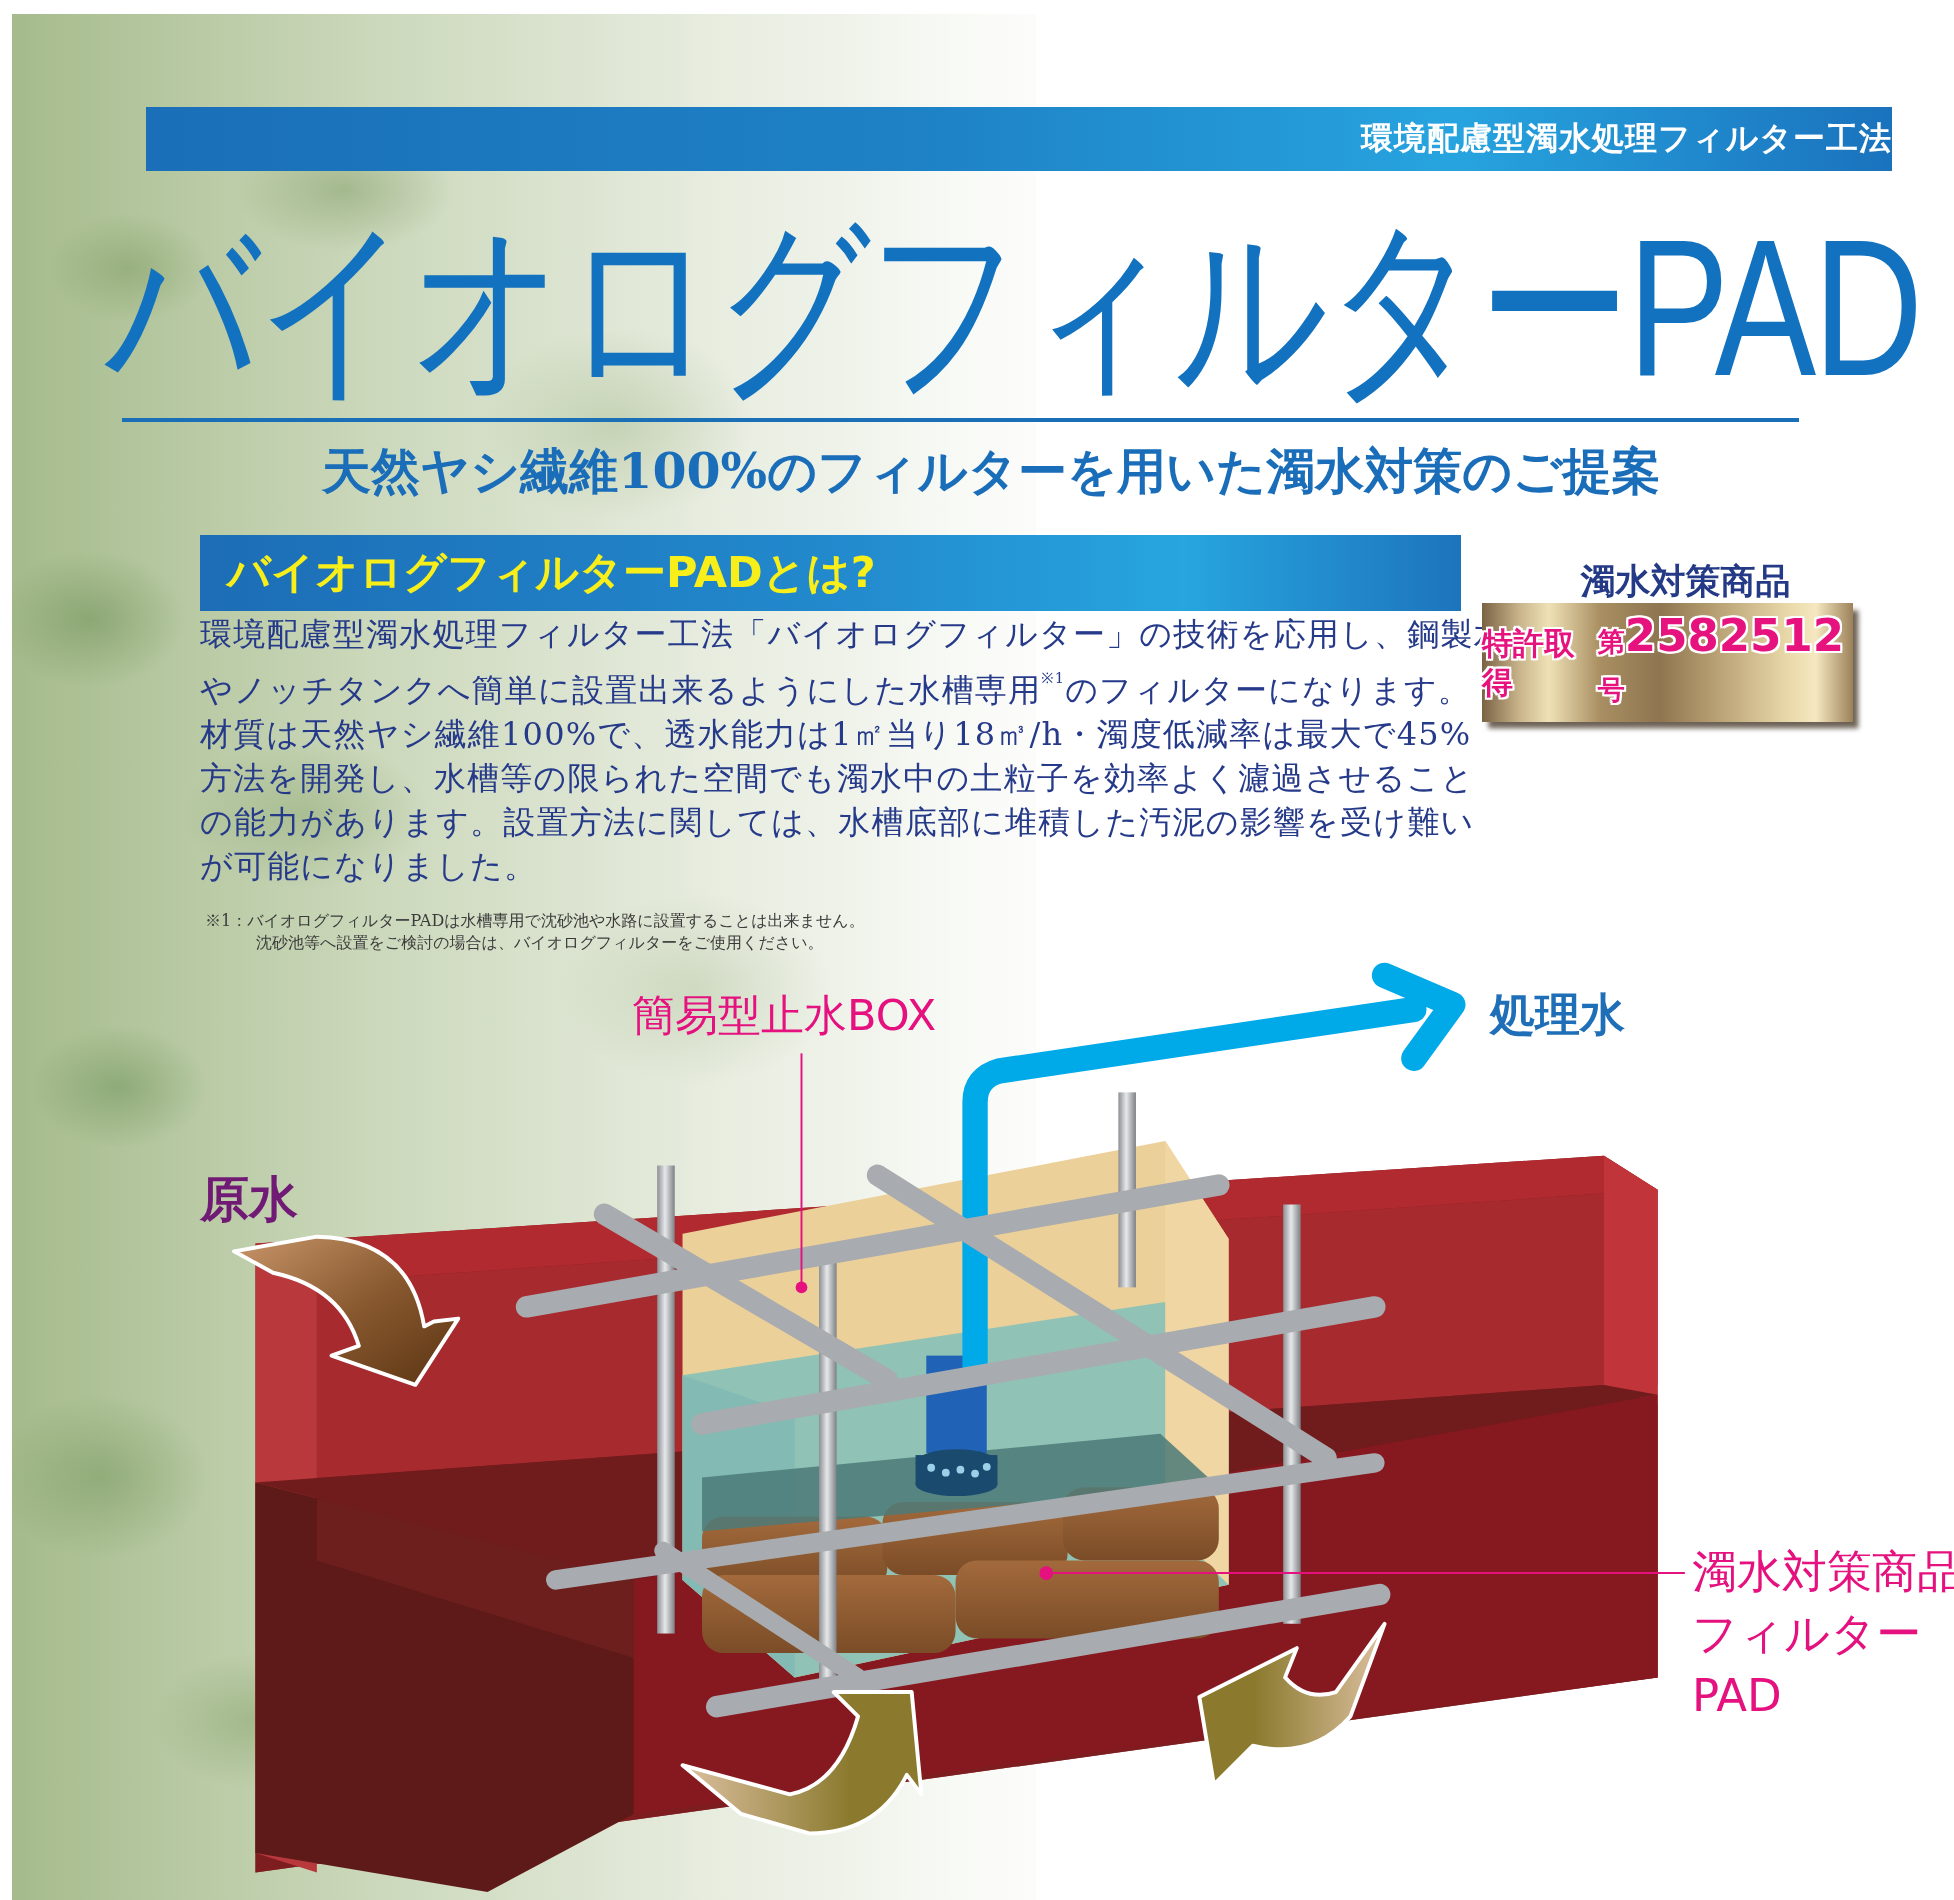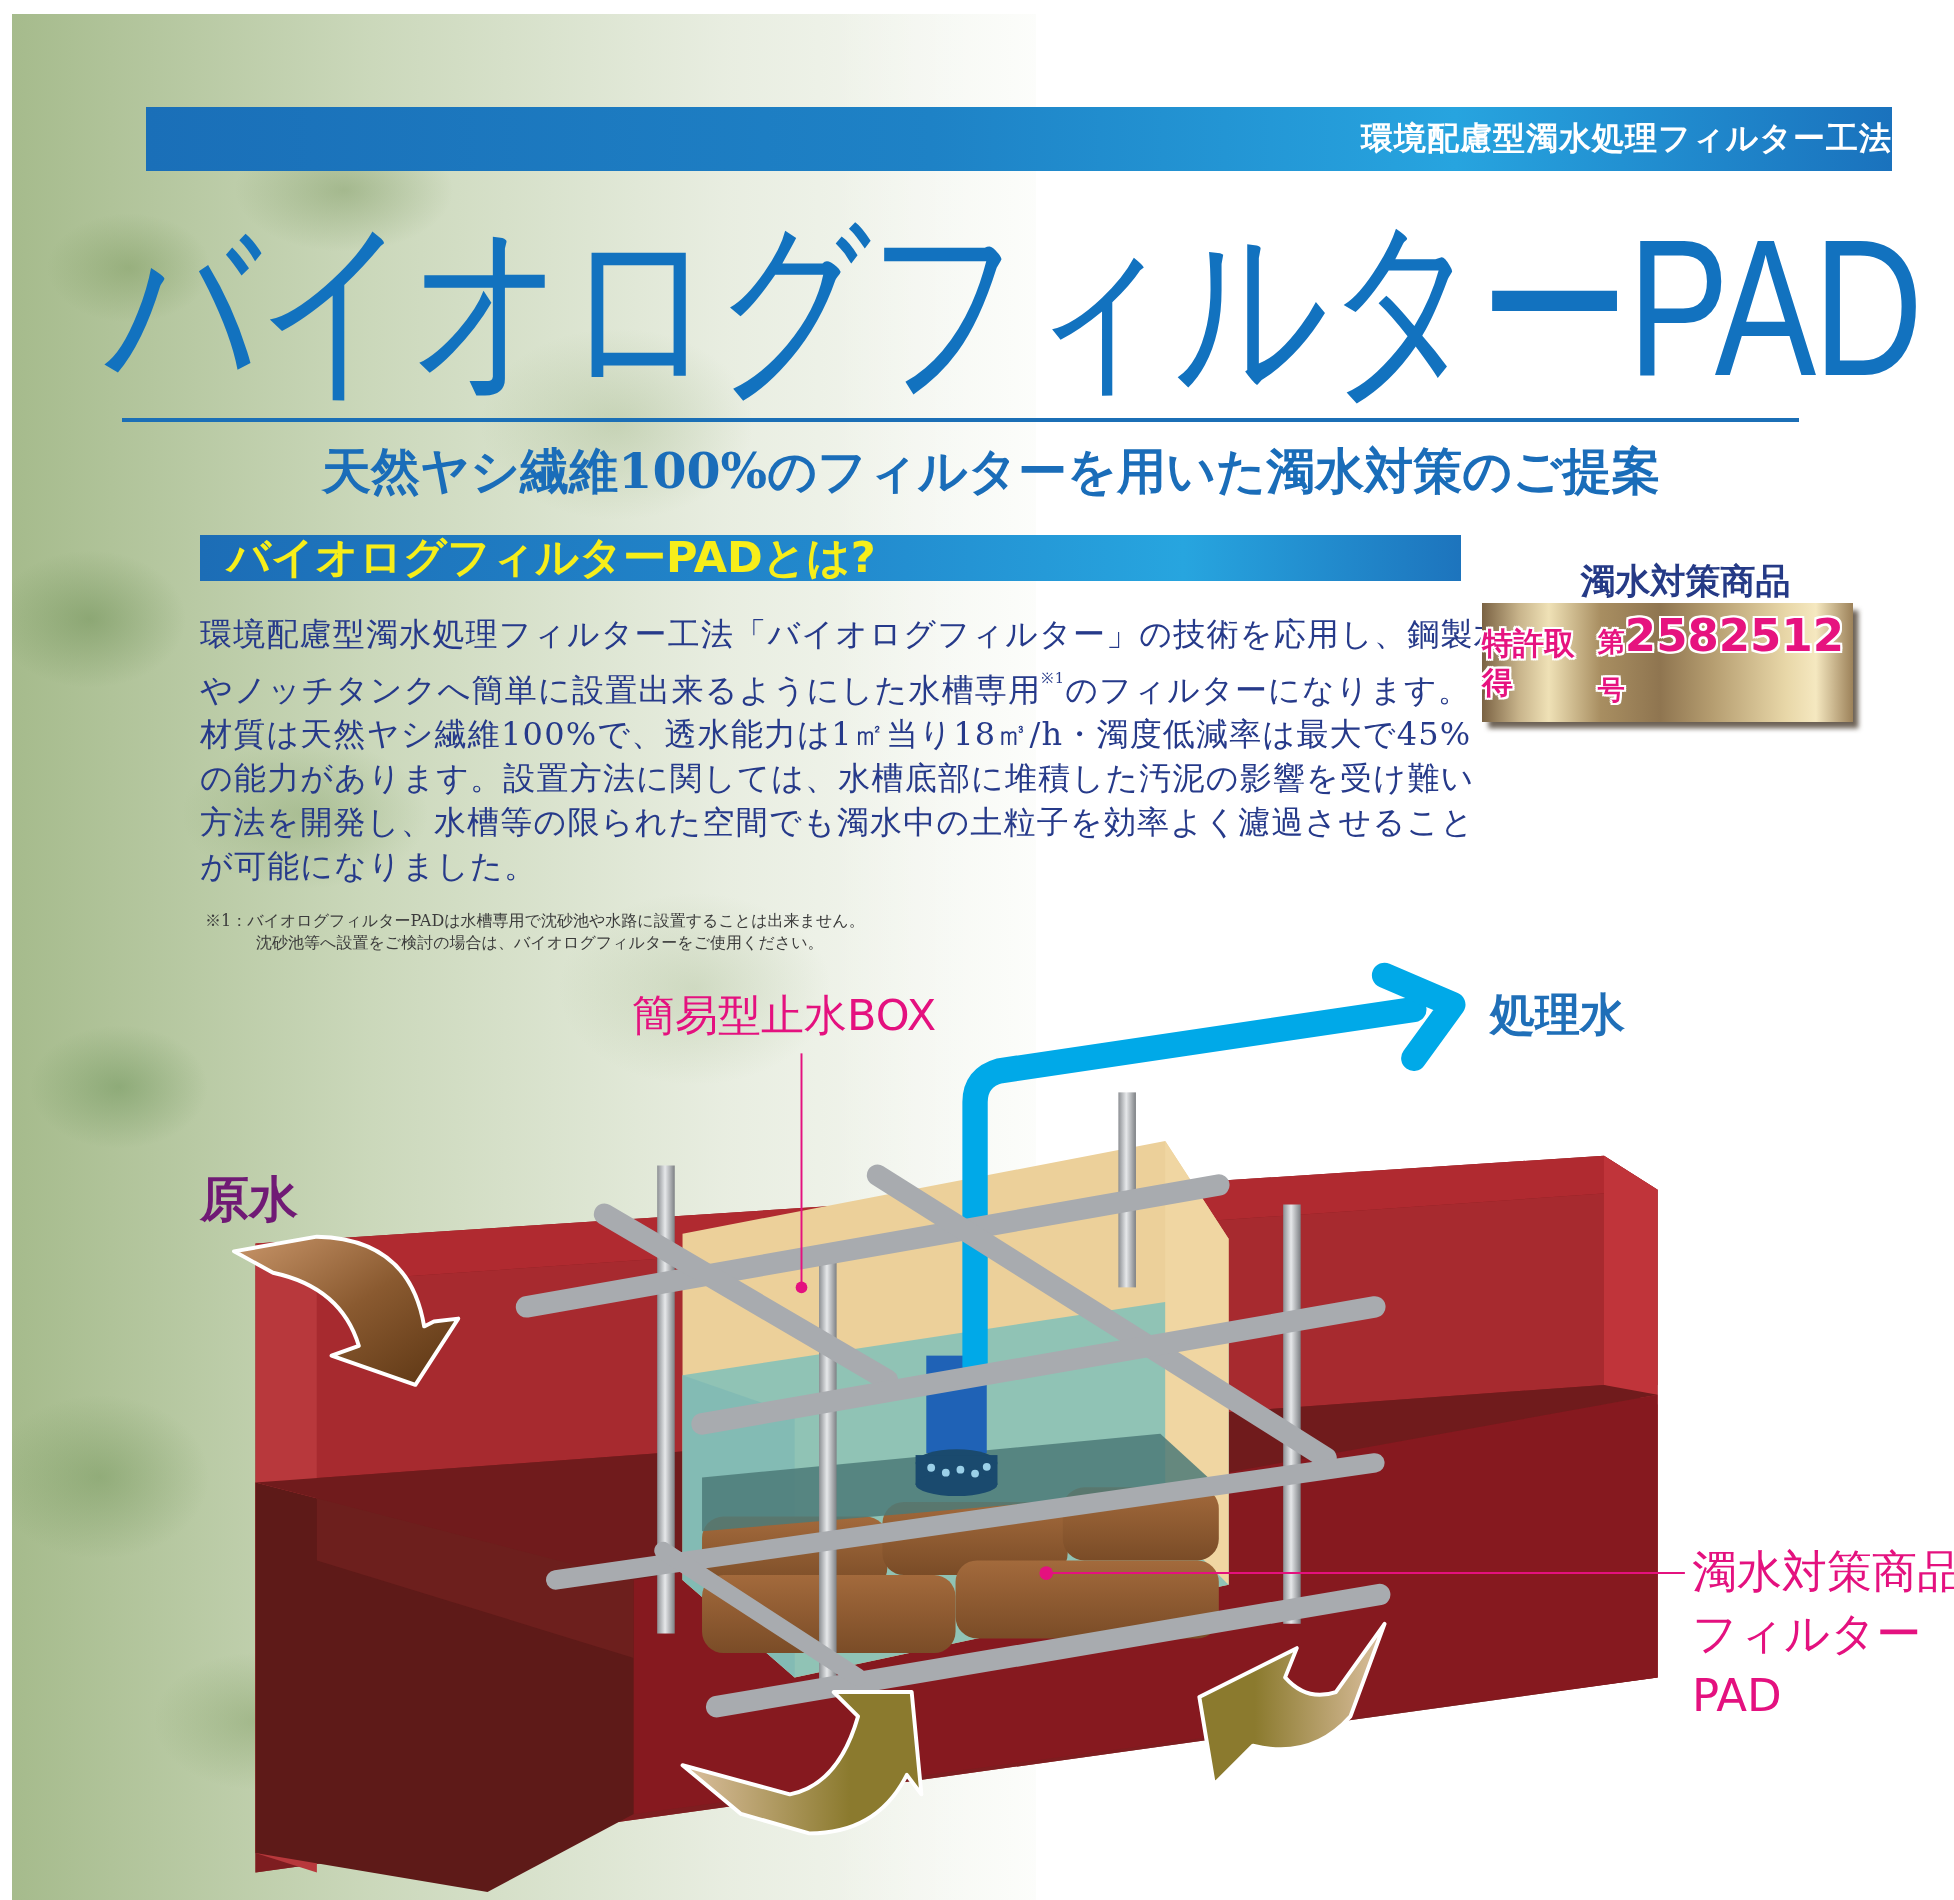--- a/index.html
+++ b/index.html
@@ -42,21 +42,21 @@
     transform:scaleX(0.78); transform-origin:left center;
     letter-spacing:-3.9px;
   }
   .title-rule { position:absolute; left:122px; top:418px; width:1677px; height:3.9px; background:#1b6fb6; }
   .subtitle {
     position:absolute; left:322px; top:437px; width:1463px;
     color:#1a6db9; font-family:"DejaVu Serif", serif; font-weight:bold;
     font-size:49px; line-height:68px; white-space:nowrap;
   }
   .section-band {
-    position:absolute; left:200px; top:535px; width:1261px; height:46px;
+    position:absolute; left:200px; top:535px; width:1261px; height:76px;
     background:linear-gradient(90deg,#1c6db6 0%,#2289cd 50%,#27a5df 78%,#1d74bd 100%);
     display:flex; align-items:center; padding-left:27px; box-sizing:border-box;
     color:#f7ee1a; font-size:43px; font-weight:bold;
   }
   .body-text {
     position:absolute; left:200px; top:612px; width:1268px;
     color:#263a8a; font-family:"DejaVu Serif", serif;
     font-size:32px; line-height:44px; letter-spacing:1.2px;
   }
   .body-text p { margin:0; white-space:nowrap; }
@@ -110,22 +110,22 @@
 <div class="subtitle">天然ヤシ繊維100%のフィルターを用いた濁水対策のご提案</div>
 
 <div class="section-band">
   <span>バイオログフィルターPADとは?</span>
 </div>
 
 <div class="body-text">
   <p>環境配慮型濁水処理フィルター工法「バイオログフィルター」の技術を応用し、鋼製水槽</p>
   <p><span>やノッチタンクへ簡単に設置出来るようにした水槽専用</span><sup>※1</sup><span>のフィルターになります。</span></p>
   <p>材質は天然ヤシ繊維100%で、透水能力は1㎡当り18㎥/h・濁度低減率は最大で45%</p>
+  <p>方法を開発し、水槽等の限られた空間でも濁水中の土粒子を効率よく濾過させること</p>
   <p>の能力があります。設置方法に関しては、水槽底部に堆積した汚泥の影響を受け難い</p>
-  <p>方法を開発し、水槽等の限られた空間でも濁水中の土粒子を効率よく濾過させること</p>
   <p>が可能になりました。</p>
 </div>
 
 <div class="footnote">
   <p>※1：バイオログフィルターPADは水槽専用で沈砂池や水路に設置することは出来ません。</p>
   <p class="indent">沈砂池等へ設置をご検討の場合は、バイオログフィルターをご使用ください。</p>
 </div>
 
 <div class="side-heading">濁水対策商品</div>
 <div class="patent">

